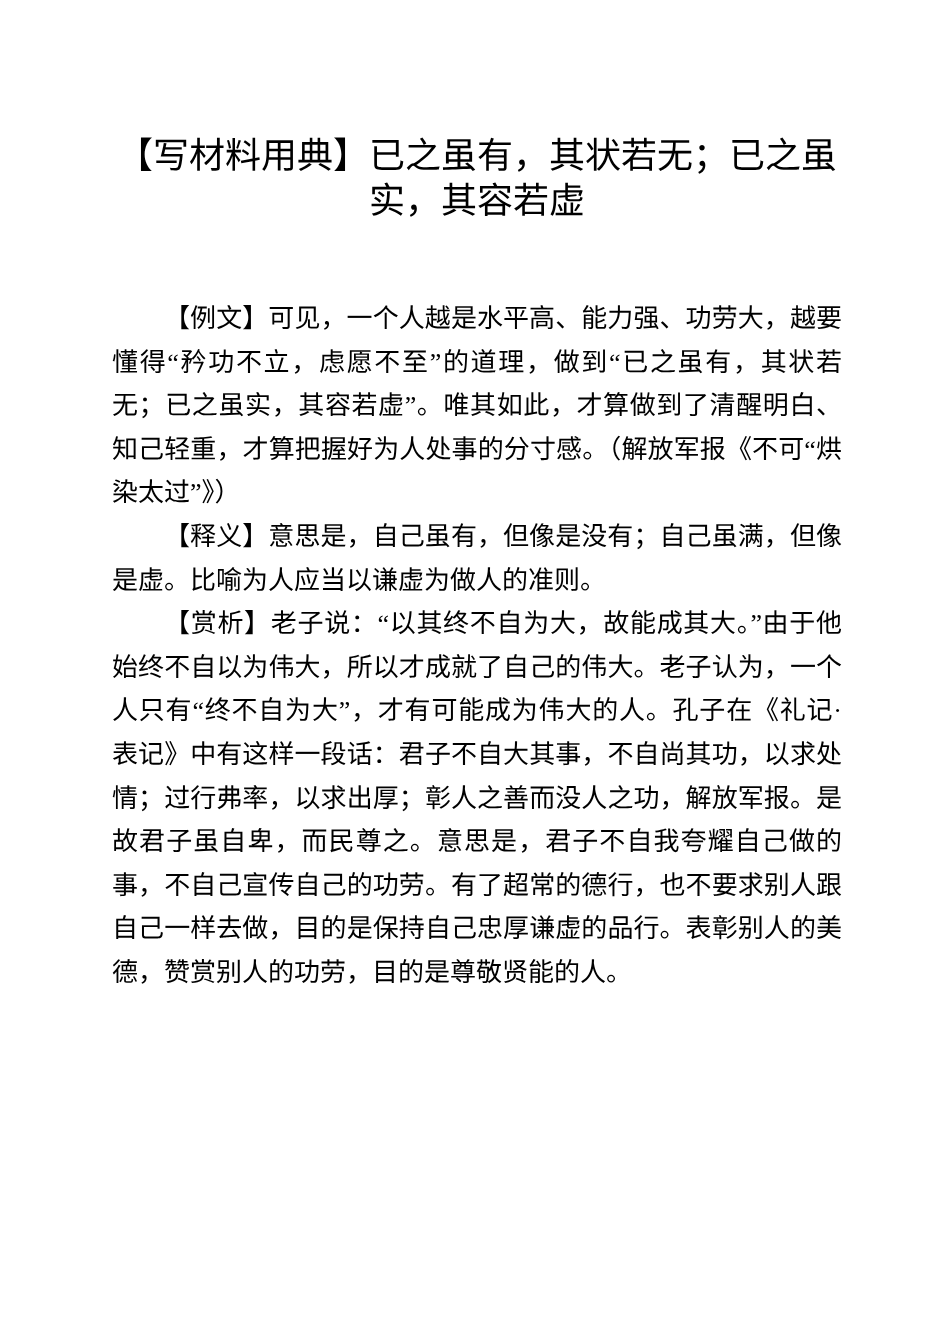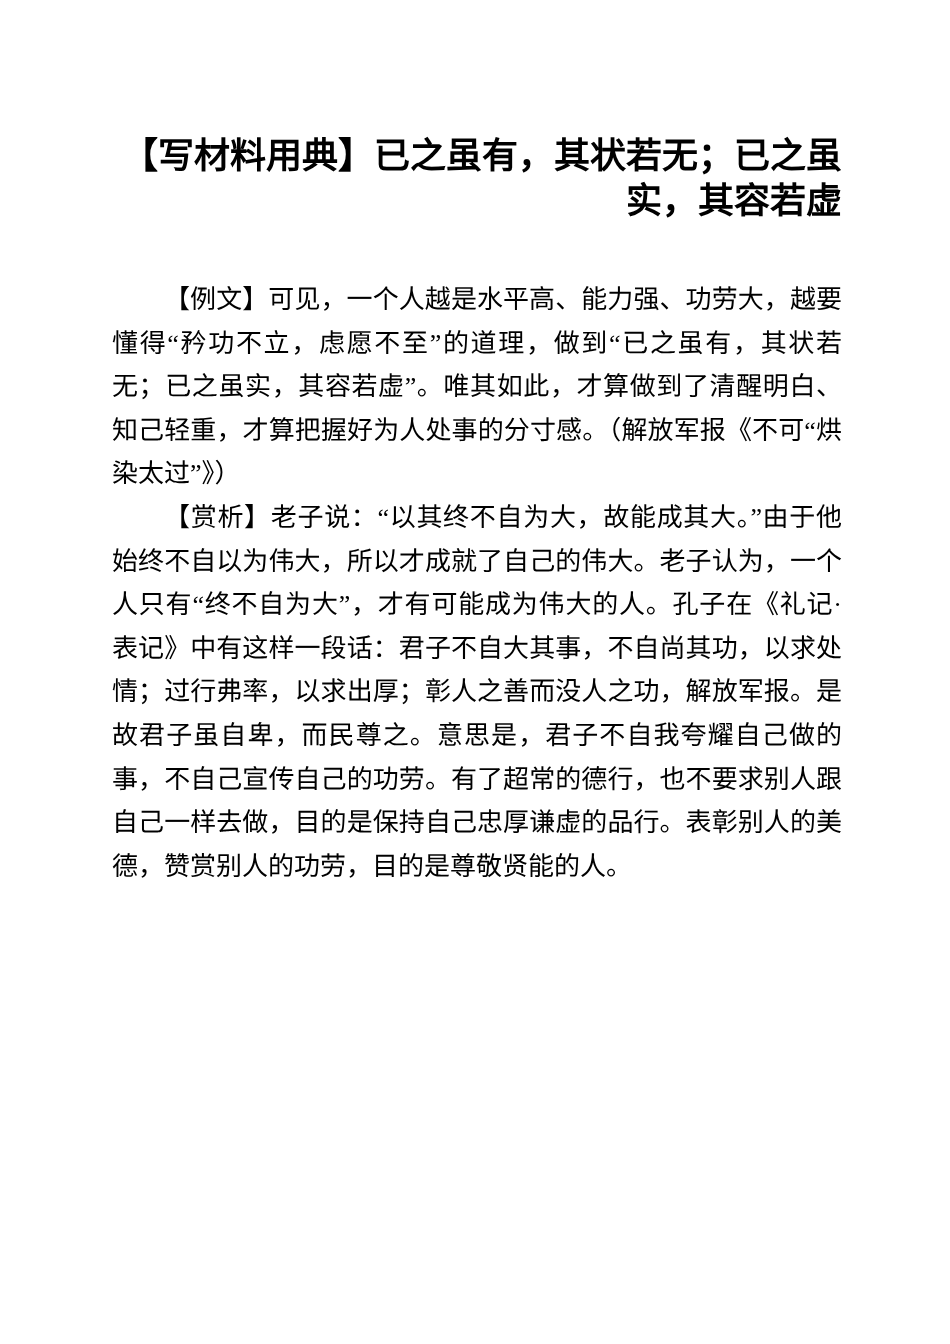--- a/index.html
+++ b/index.html
@@ -14,28 +14,28 @@
     margin: 0 auto;
     background: #ffffff;
     color: #000000;
     box-sizing: border-box;
     padding: 134px 108px 0 112px;
     font-family: "Liberation Serif", "DejaVu Serif", serif;
     overflow: hidden;
   }
   .doc-title {
     font-size: 36px;
-    font-weight: bold;
+    font-weight: normal;
     line-height: 45px;
-    text-align: right;
+    text-align: center;
     letter-spacing: 0;
     margin: 0;
   }
   .doc-body {
-    margin-top: 54px;
+    margin-top: 73px;
     font-size: 26px;
     line-height: 43.6px;
     text-align: justify;
     text-justify: inter-ideograph;
   }
   .doc-para {
     margin: 0;
     padding: 0;
     text-indent: 2em;
     word-break: break-all;
@@ -46,17 +46,18 @@
 
 <div class="page">
 
   <h1 class="doc-title">【写材料用典】已之虽有，其状若无；已之虽实，其容若虚</h1>
 
   <div class="doc-body">
 
     <p class="doc-para"><span>【例文】</span><span>可见，一个人越是水平高、能力强、功劳大，越要懂得“矜功不立，虑愿不至”的道理，做到“已之虽有，其状若无；已之虽实，其容若虚”。唯其如此，才算做到了清醒明白、知己轻重，才算把握好为人处事的分寸感。（解放军报《不可“烘染太过”》）</span></p>
 
 
+    <p class="doc-para"><span>【释义】</span><span>意思是，自己虽有，但像是没有；自己虽满，但像是虚。比喻为人应当以谦虚为做人的准则。</span></p>
 
     <p class="doc-para"><span>【赏析】</span><span>老子说：“以其终不自为大，故能成其大。”由于他始终不自以为伟大，所以才成就了自己的伟大。老子认为，一个人只有“终不自为大”，才有可能成为伟大的人。孔子在《礼记·表记》中有这样一段话：君子不自大其事，不自尚其功，以求处情；过行弗率，以求出厚；彰人之善而没人之功，解放军报。是故君子虽自卑，而民尊之。意思是，君子不自我夸耀自己做的事，不自己宣传自己的功劳。有了超常的德行，也不要求别人跟自己一样去做，目的是保持自己忠厚谦虚的品行。表彰别人的美德，赞赏别人的功劳，目的是尊敬贤能的人。</span></p>
 
   </div>
 </div>
 
 </body></html>

